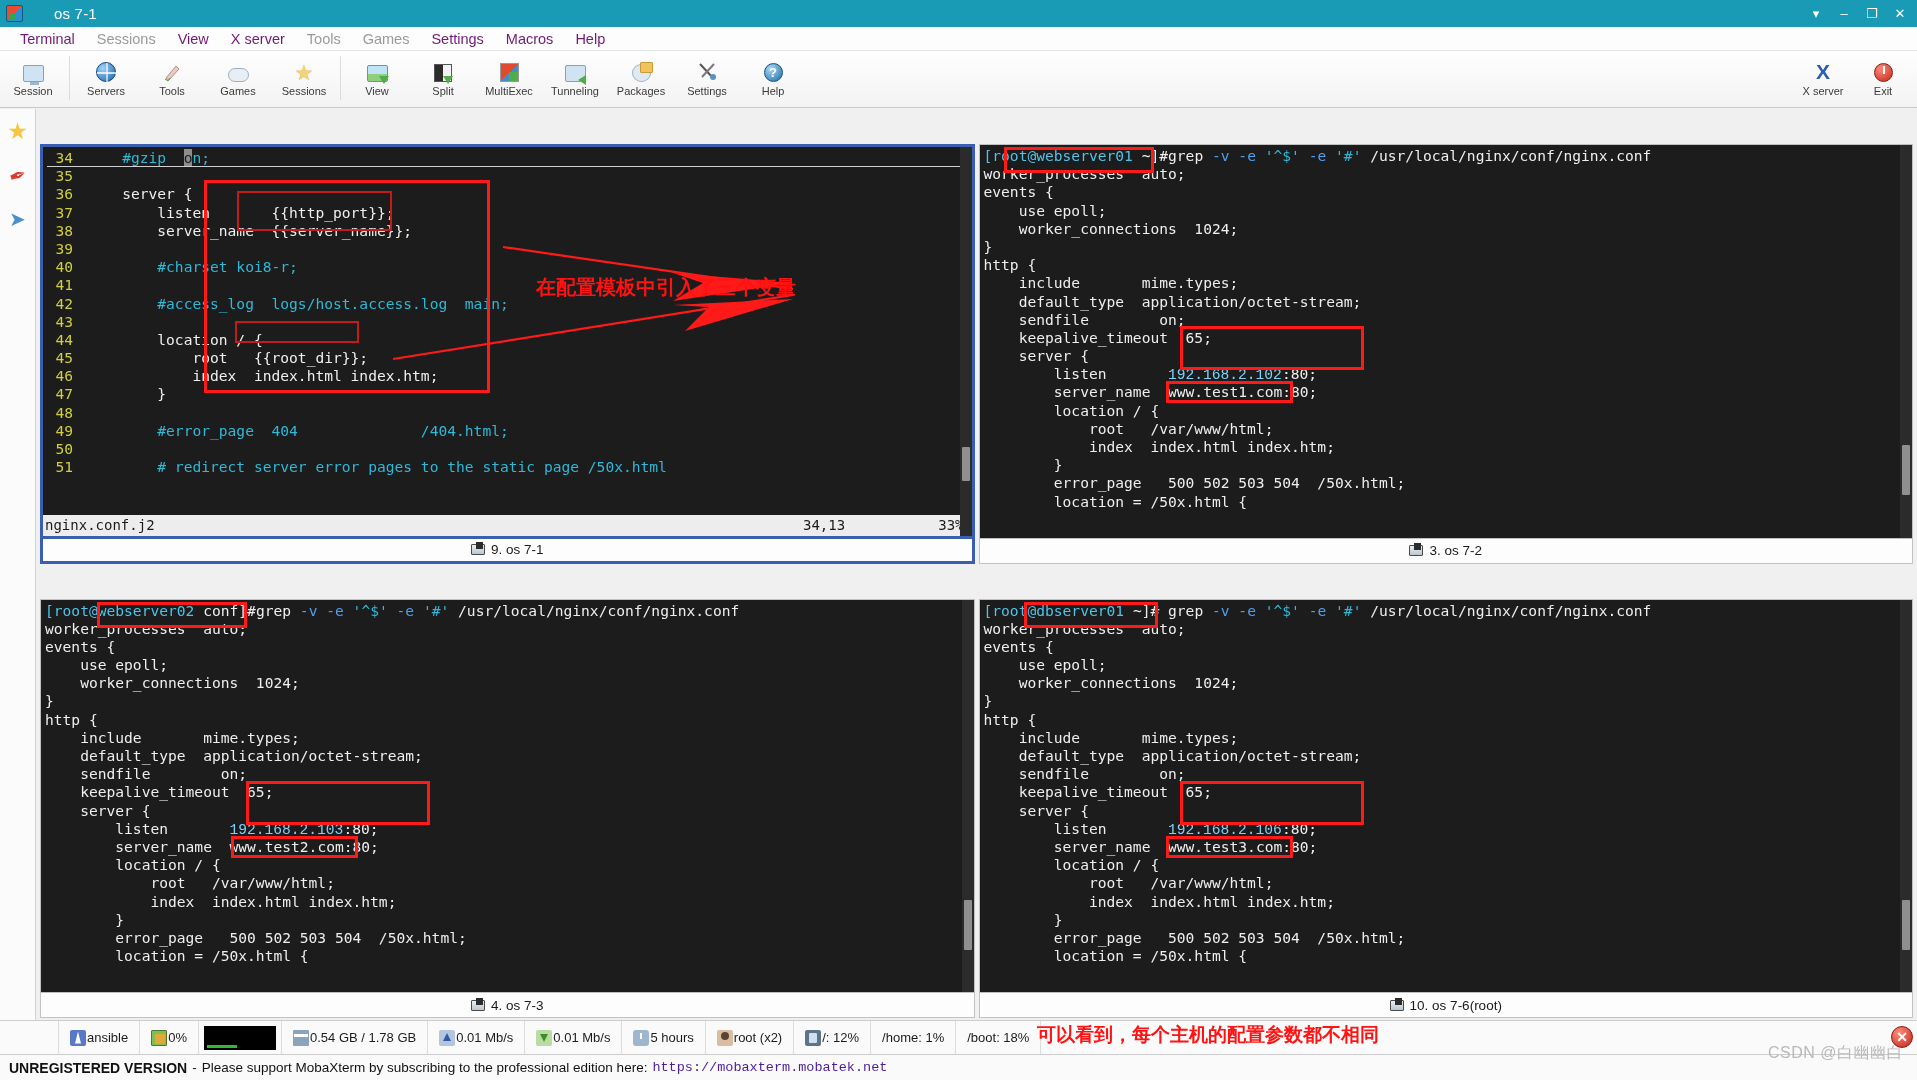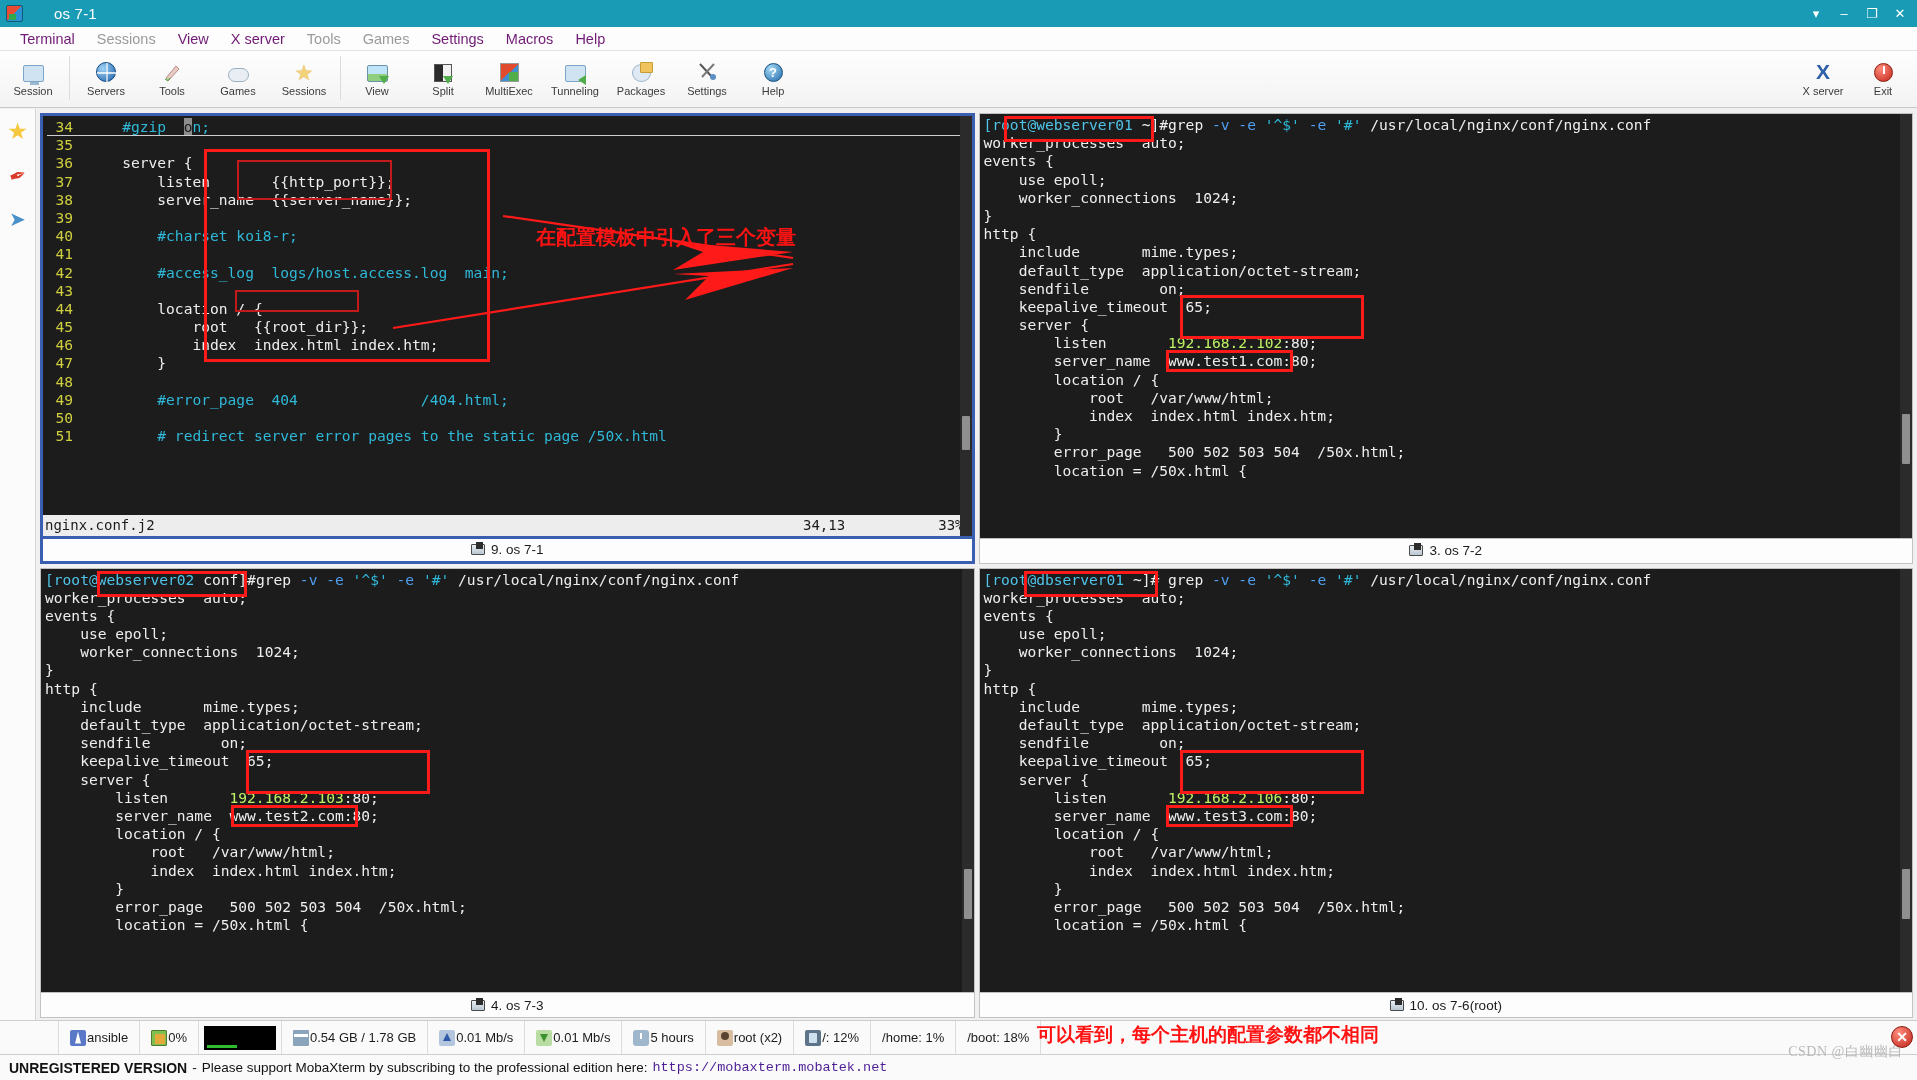--- a/index.html
+++ b/index.html
@@ -86,21 +86,21 @@
     width:36px;background:#fbfbfb;border-right:1px solid #d4d4d4;
     display:flex;flex-direction:column;align-items:center;padding-top:8px;gap:16px;
   }
   #sidebar .sb{width:28px;height:28px;display:flex;align-items:center;justify-content:center;cursor:default;}
   .sb-star{color:#f6c83f;font-size:23px;line-height:23px;}
   .sb-pin{color:#d93a2b;font-size:21px;line-height:21px;transform:rotate(-20deg);}
   .sb-send{color:#4a90c9;font-size:20px;line-height:20px;}
 
   
   #grid{flex:1;display:grid;grid-template-columns:1fr 1fr;grid-template-rows:1fr 1fr;gap:0;padding:2px 2px 0 2px;}
-  .pane{display:flex;flex-direction:column;padding:2px;}
+  .pane{display:flex;flex-direction:column;padding:2px;margin-top:31px;}
   .pane .frame{
     flex:1;display:flex;flex-direction:column;background:#1c1c1c;
     border:1px solid #c0c0c0;overflow:hidden;position:relative;
   }
   .pane.active .frame{border:3px solid #3a5fb0;}
   .pane .titlestrip{
     height:25px;background:#fdfdfd;border:1px solid #c3c3c3;border-top:none;
     display:flex;align-items:center;justify-content:center;gap:6px;
     font-size:13.5px;color:#1a1a1a;
   }
@@ -115,21 +115,21 @@
   .term{
     flex:1;position:relative;overflow:hidden;background:#1c1c1c;
     font-family:"DejaVu Sans Mono","Liberation Mono",monospace;
     font-size:14.6px;line-height:18.2px;color:#e6e6e6;white-space:pre;
     padding:2px 0 0 4px;letter-spacing:0px;
   }
   .term .ln{height:18.2px;}
   .c-user{color:#4fc3e8;}
   .c-white{color:#eeeeee;}
   .c-cyan{color:#2fb8d8;}
-  .c-magenta{color:#bef264;}
+  .c-magenta{color:#7dd3fc;font-family:Liberation Mono, monospace;}
   .c-blue{color:#4f9ff0;}
 
   
   .vim .gutter-line{display:flex;}
   .vim .lnum{color:#cfcf3f;width:40px;text-align:right;padding-right:14px;flex:0 0 auto;}
   .vim-status{
     position:absolute;left:0;right:0;bottom:0;height:21px;background:#ededed;color:#1b1b1b;
     font-family:"DejaVu Sans Mono","Liberation Mono",monospace;font-size:14px;
     display:flex;align-items:center;padding:0 2px;
   }
@@ -191,22 +191,22 @@
 
   
   #footer{
     position:absolute;left:0;top:1054px;width:1917px;height:26px;background:#fafafa;
     border-top:1px solid #cdcdcd;display:flex;align-items:center;padding-left:9px;
     font-size:13.5px;color:#121212;gap:5px;
   }
   #footer .bold{font-weight:bold;font-size:14px;}
   #footer a{color:#4c1d95;text-decoration:none;font-family:Liberation Mono, monospace;}
   #watermark{
-    position:absolute;right:14px;top:1043px;color:#b9b9b9;font-size:14px;
-    font-family:Liberation Serif, serif;letter-spacing:.5px;
+    position:absolute;right:14px;top:1043px;color:#b9b9b9;font-size:16px;
+    font-family:Liberation Sans, sans-serif;letter-spacing:.5px;
   }
 </style>
 </head>
 <body>
 
 <div id="titlebar">
   <div class="tb-icon"></div>
   <span id="tb-title">os 7-1</span>
   <div id="tb-buttons">
     <div class="tbbtn">▾</div>
@@ -364,21 +364,21 @@
         <div class="rbox" style="left:161px;top:33px;width:286px;height:213px;"></div>
         <div class="rbox thin dark" style="left:194px;top:44px;width:155px;height:40px;"></div>
         <div class="rbox thin dark" style="left:192px;top:174px;width:124px;height:22px;"></div>
 
         <svg class="arrow-svg" style="left:150px;top:30px;width:620px;height:230px;" viewBox="0 0 620 230">
           <path d="M600 112 L310 70" stroke="#ff1a1a" stroke-width="2.2" fill="none"></path>
           <path d="M600 118 L200 182" stroke="#ff1a1a" stroke-width="2.2" fill="none"></path>
           <path d="M480 96 L600 106 L480 124 L510 106 Z" fill="#ff1a1a"></path>
           <path d="M480 128 L600 122 L492 154 L516 130 Z" fill="#ff1a1a"></path>
         </svg>
-        <div class="ann-text" style="left:493px;top:108px;">在配置模板中引入了三个变量</div>
+        <div class="ann-text" style="left:493px;top:127px;">在配置模板中引入了三个变量</div>
       </div>
       <div class="titlestrip">
         <span class="mini-mon"></span>
         <span>9. os 7-1</span>
       </div>
     </div>
 
     <div class="pane">
       <div class="frame">
         <div class="term" id="term-ws01"><div class="ln"><span class="c-user">[root</span><span class="c-user">@webserver01</span><span class="c-white"> ~]#</span><span><span class="c-white">grep</span><span class="c-white"> </span><span class="c-blue">-v</span><span class="c-white"> </span><span class="c-blue">-e</span><span class="c-white"> </span><span class="c-cyan">'^$'</span><span class="c-white"> </span><span class="c-blue">-e</span><span class="c-white"> </span><span class="c-cyan">'#'</span><span class="c-white"> </span><span class="c-white">/usr/local/nginx/conf/nginx.conf</span></span></div><div class="ln"><span class="c-white">worker_processes  auto;</span></div><div class="ln"><span class="c-white">events {</span></div><div class="ln"><span class="c-white">    use epoll;</span></div><div class="ln"><span class="c-white">    worker_connections  1024;</span></div><div class="ln"><span class="c-white">}</span></div><div class="ln"><span class="c-white">http {</span></div><div class="ln"><span class="c-white">    include       mime.types;</span></div><div class="ln"><span class="c-white">    default_type  application/octet-stream;</span></div><div class="ln"><span class="c-white">    sendfile        on;</span></div><div class="ln"><span class="c-white">    keepalive_timeout  65;</span></div><div class="ln"><span class="c-white">    server {</span></div><div class="ln"><span class="c-white">        listen       </span><span class="c-magenta">192.168.2.102</span><span class="c-white">:80;</span></div><div class="ln"><span class="c-white">        server_name  </span><span class="c-white">www.test1.com:80;</span></div><div class="ln"><span class="c-white">        location / {</span></div><div class="ln"><span class="c-white">            root   </span><span class="c-white">/var/www/html;</span></div><div class="ln"><span class="c-white">            index  index.html index.htm;</span></div><div class="ln"><span class="c-white">        }</span></div><div class="ln"><span class="c-white">        error_page   500 502 503 504  /50x.html;</span></div><div class="ln"><span class="c-white">        location = /50x.html {</span></div></div>

